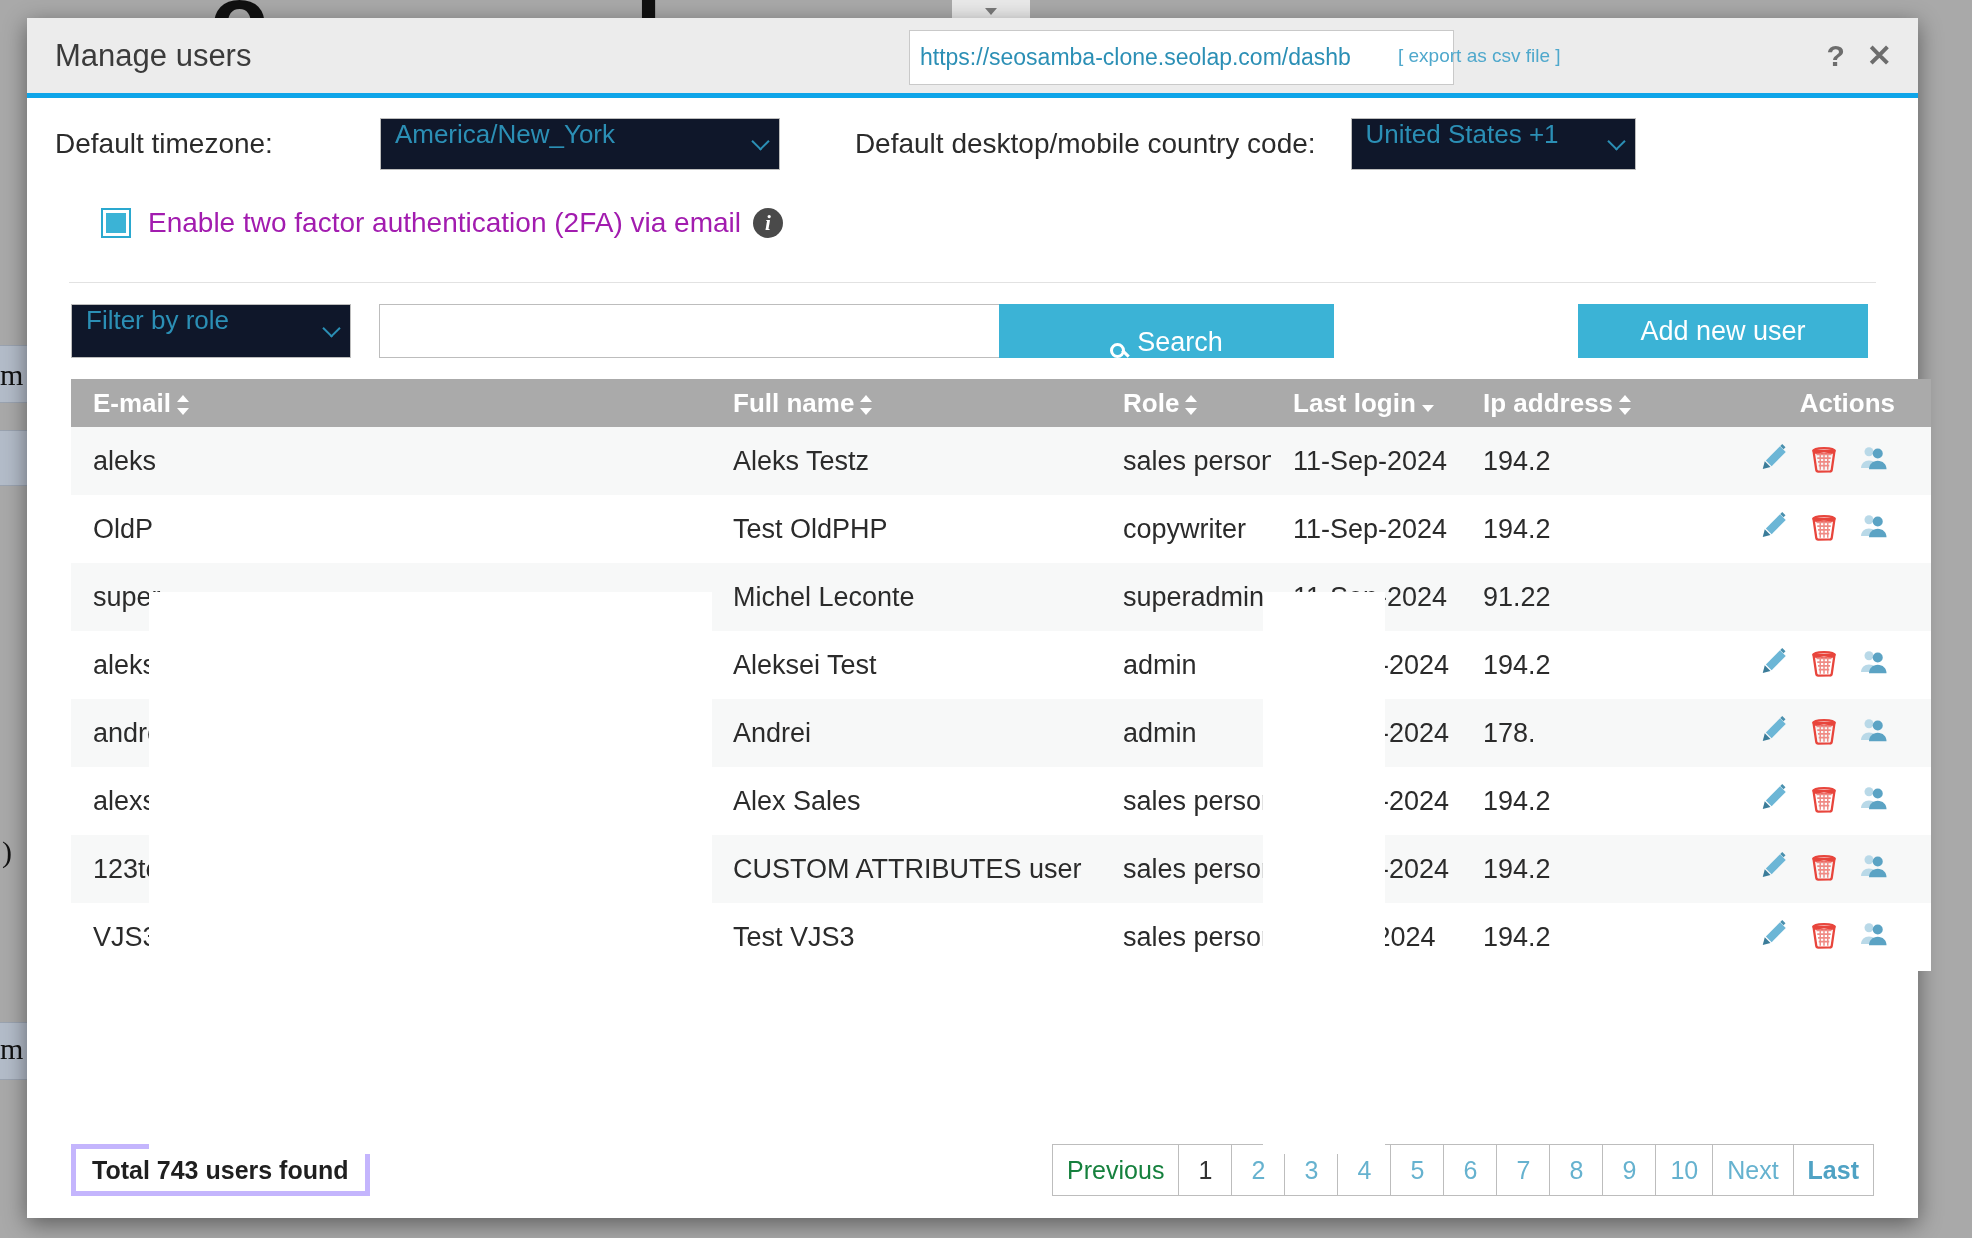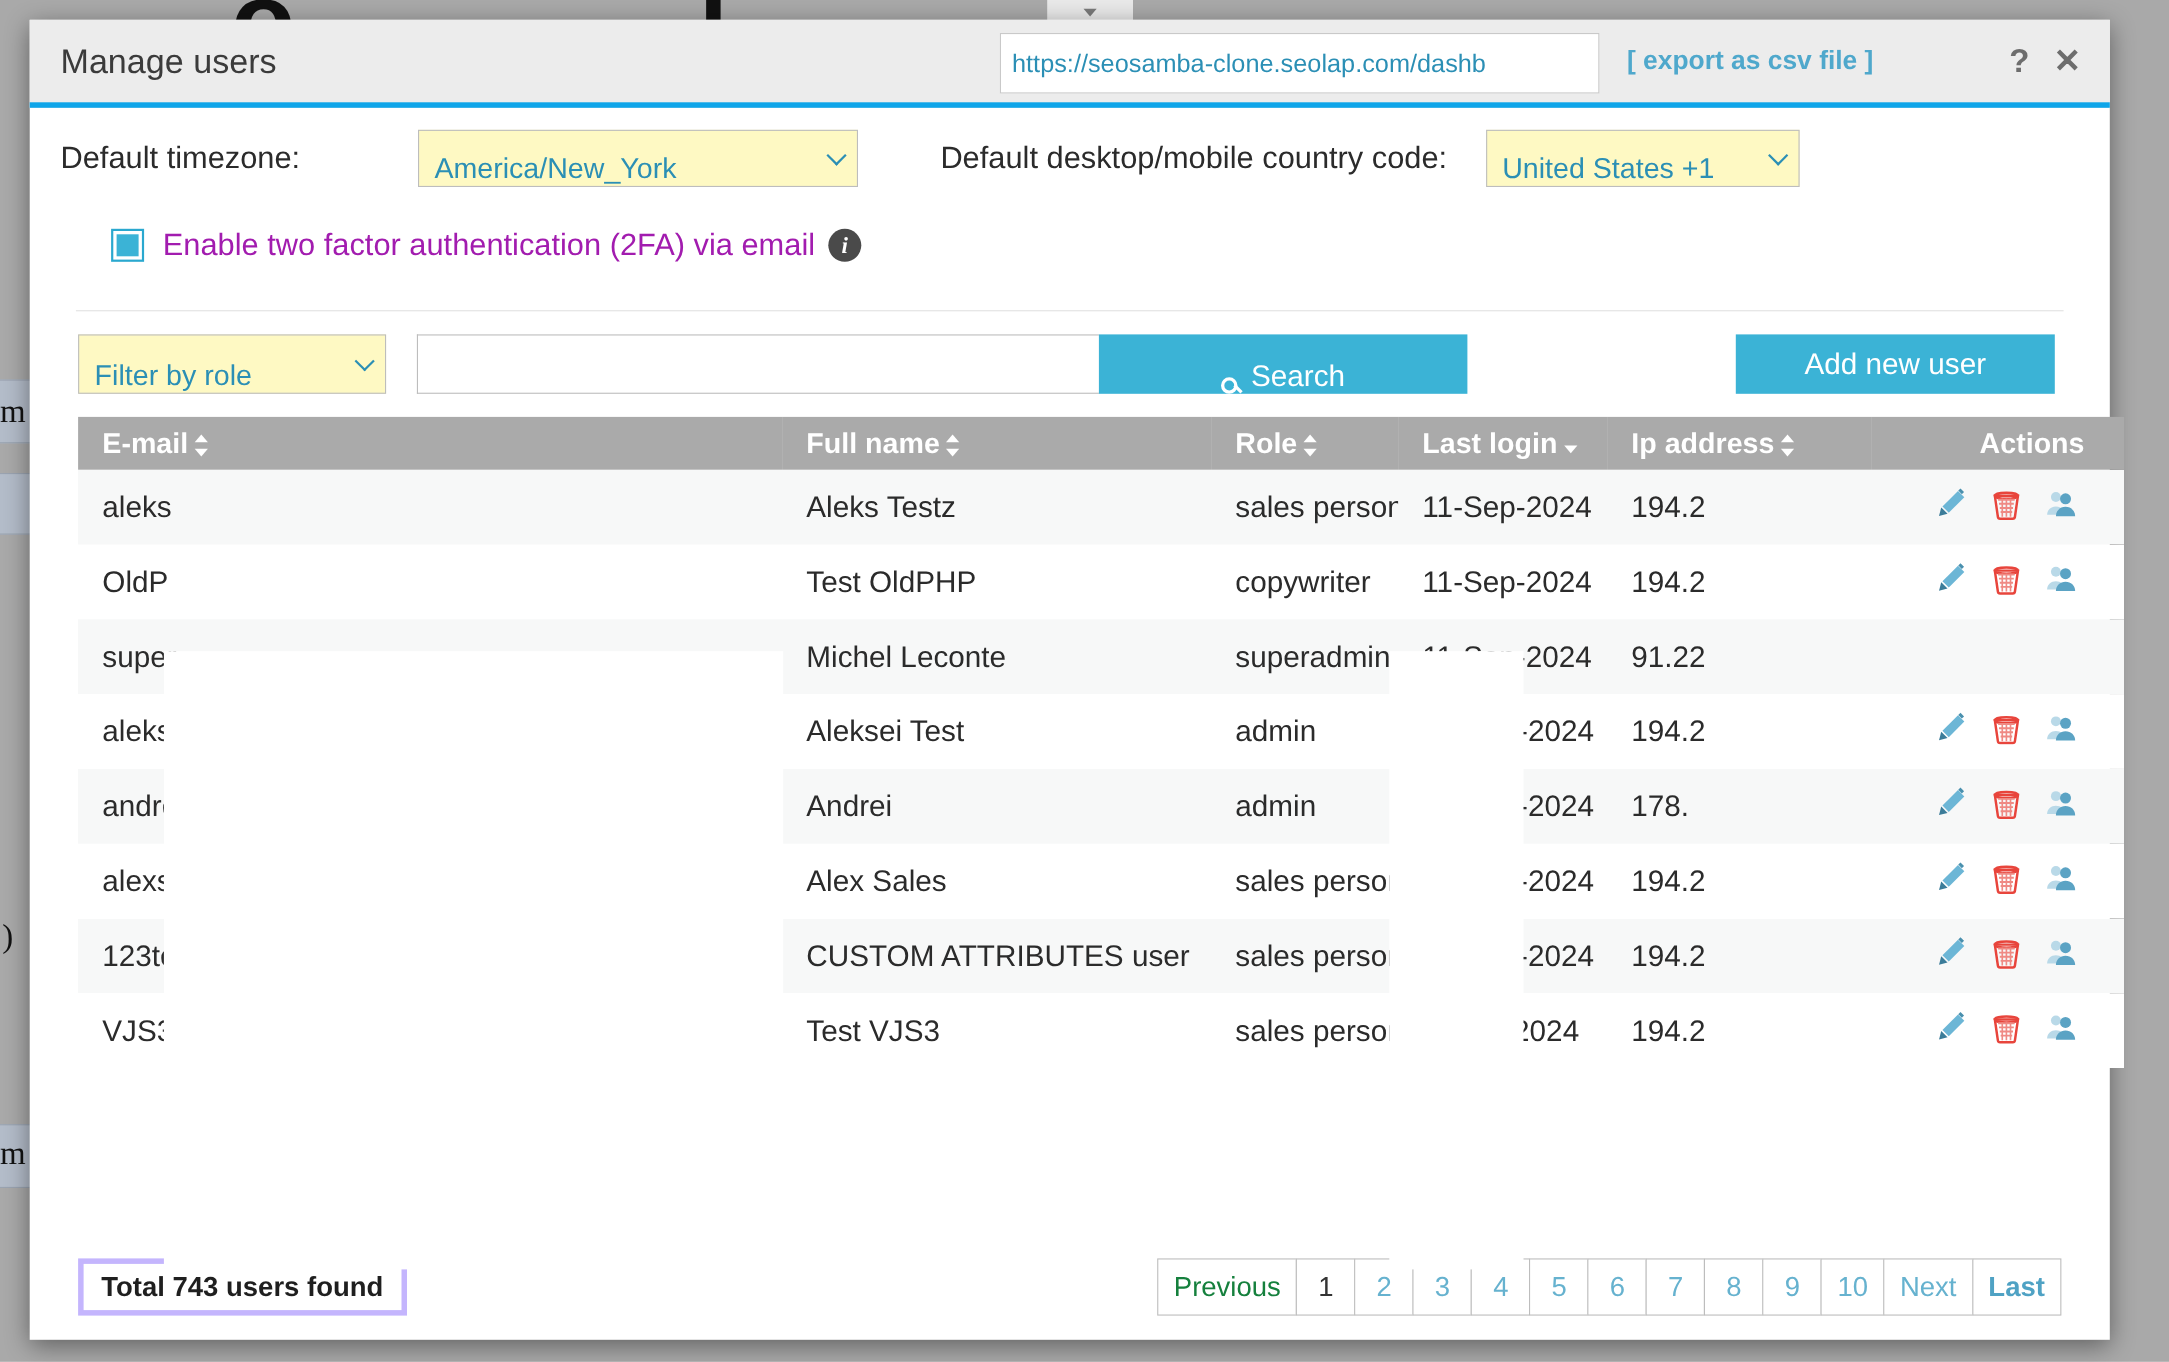--- a/index.html
+++ b/index.html
@@ -77,22 +77,22 @@
     display: flex; align-items: center;
     padding: 0 10px;
     overflow: hidden;
   }
   .url-box input {
     border: 0; outline: 0; width: 100%;
     font-family: "Liberation Sans", sans-serif;
     font-size: 23px; color: #2b8fb5; background: transparent;
   }
   .export-link {
-    position: absolute; left: 1452px; top: 50%; transform: translateY(-50%);
-    font-size: 24px; color: #4fa8cc; cursor: pointer; white-space: nowrap; font-weight: bold;
+    position: absolute; left: 1371px; top: 50%; transform: translateY(-50%);
+    font-size: 19px; color: #4fa8cc; cursor: pointer; white-space: nowrap;
   }
   .hdr-icons {
     position: absolute; right: 26px; top: 50%; transform: translateY(-50%);
     display: flex; align-items: center; gap: 22px;
   }
   .hdr-icons span {
     font-size: 30px; color: #6d6d6d; cursor: pointer; line-height: 1;
     font-weight: 700;
   }
 
@@ -102,23 +102,23 @@
   .settings-row {
     display: flex; align-items: center;
     height: 92px;
   }
   .lbl {
     font-size: 28px; color: #2b2b2b; white-space: nowrap;
   }
   .sel {
     position: relative;
     border: 1px solid #bdbdbd;
-    background: #fef9c3;
+    background: #0f172a;
     height: 52px;
-    display: flex; align-items: flex-end;
+    display: flex; align-items: flex-start;
     padding: 0 38px 0 14px;
     font-size: 26px; color: #2b8fb5;
     cursor: pointer;
     white-space: nowrap;
   }
   .sel .chev {
     position: absolute; right: 12px; top: 50%;
     width: 13px; height: 13px;
     border-right: 2.5px solid #2b8fb5;
     border-bottom: 2.5px solid #2b8fb5;

